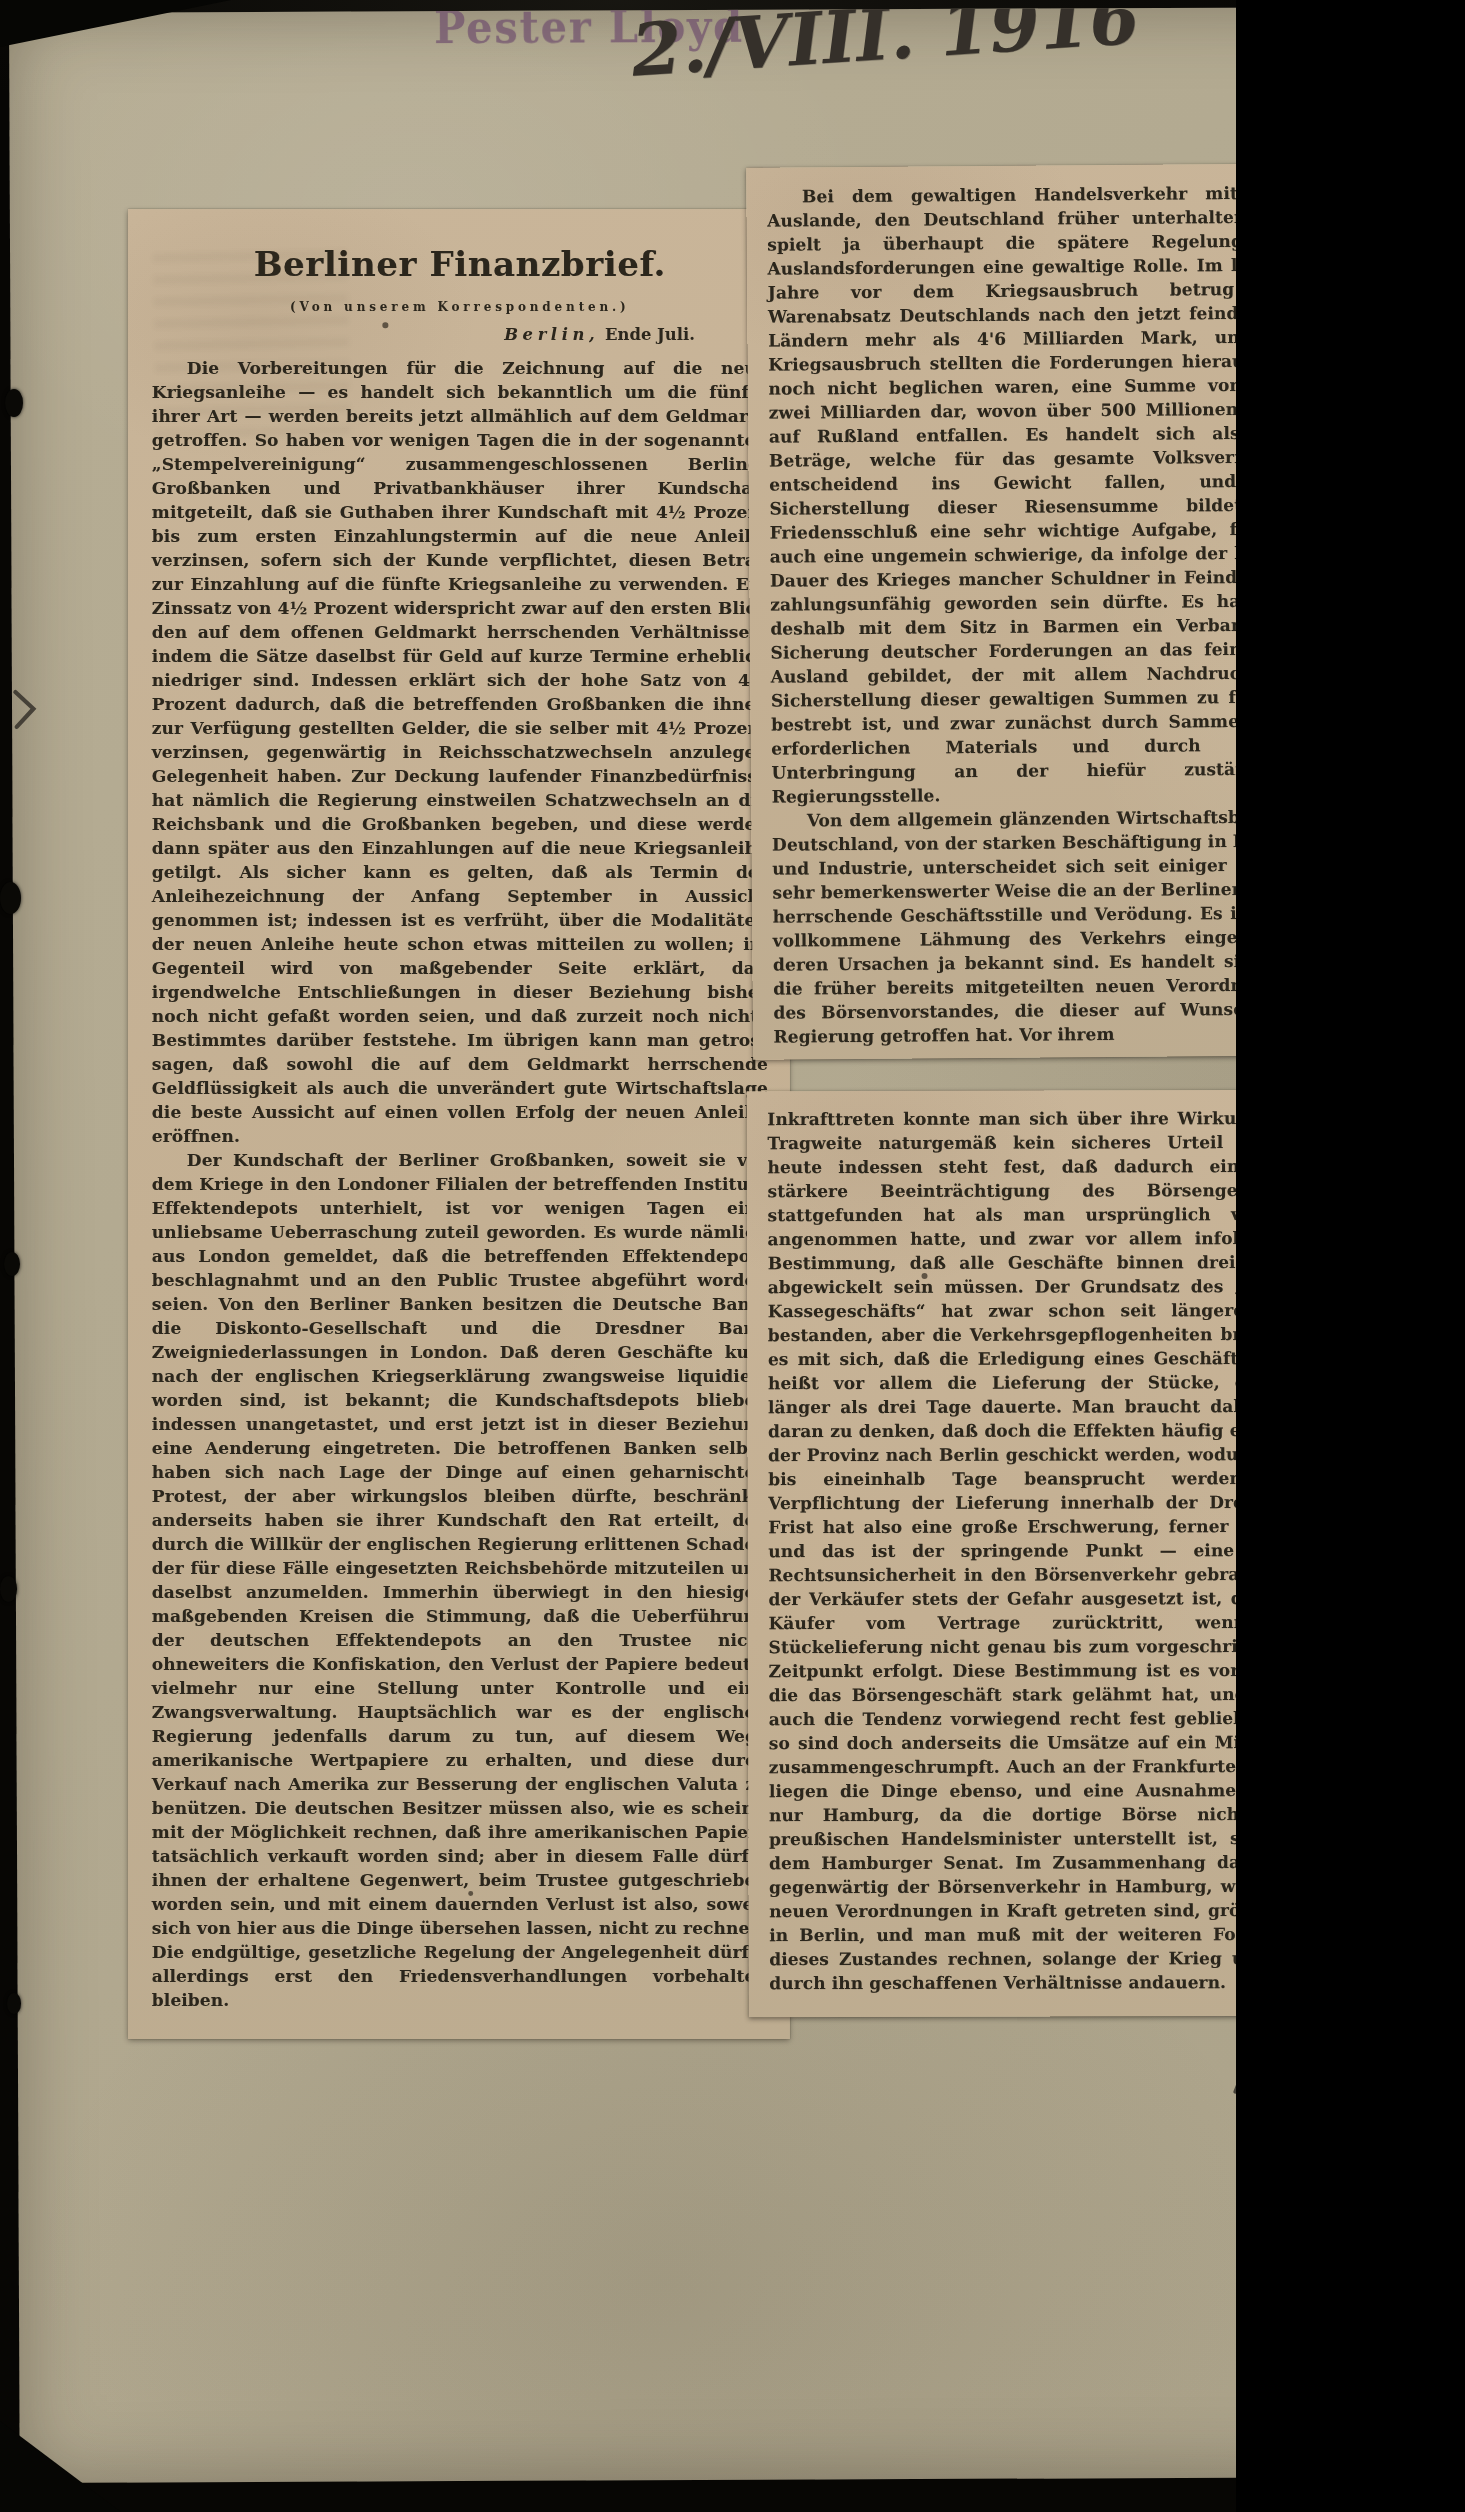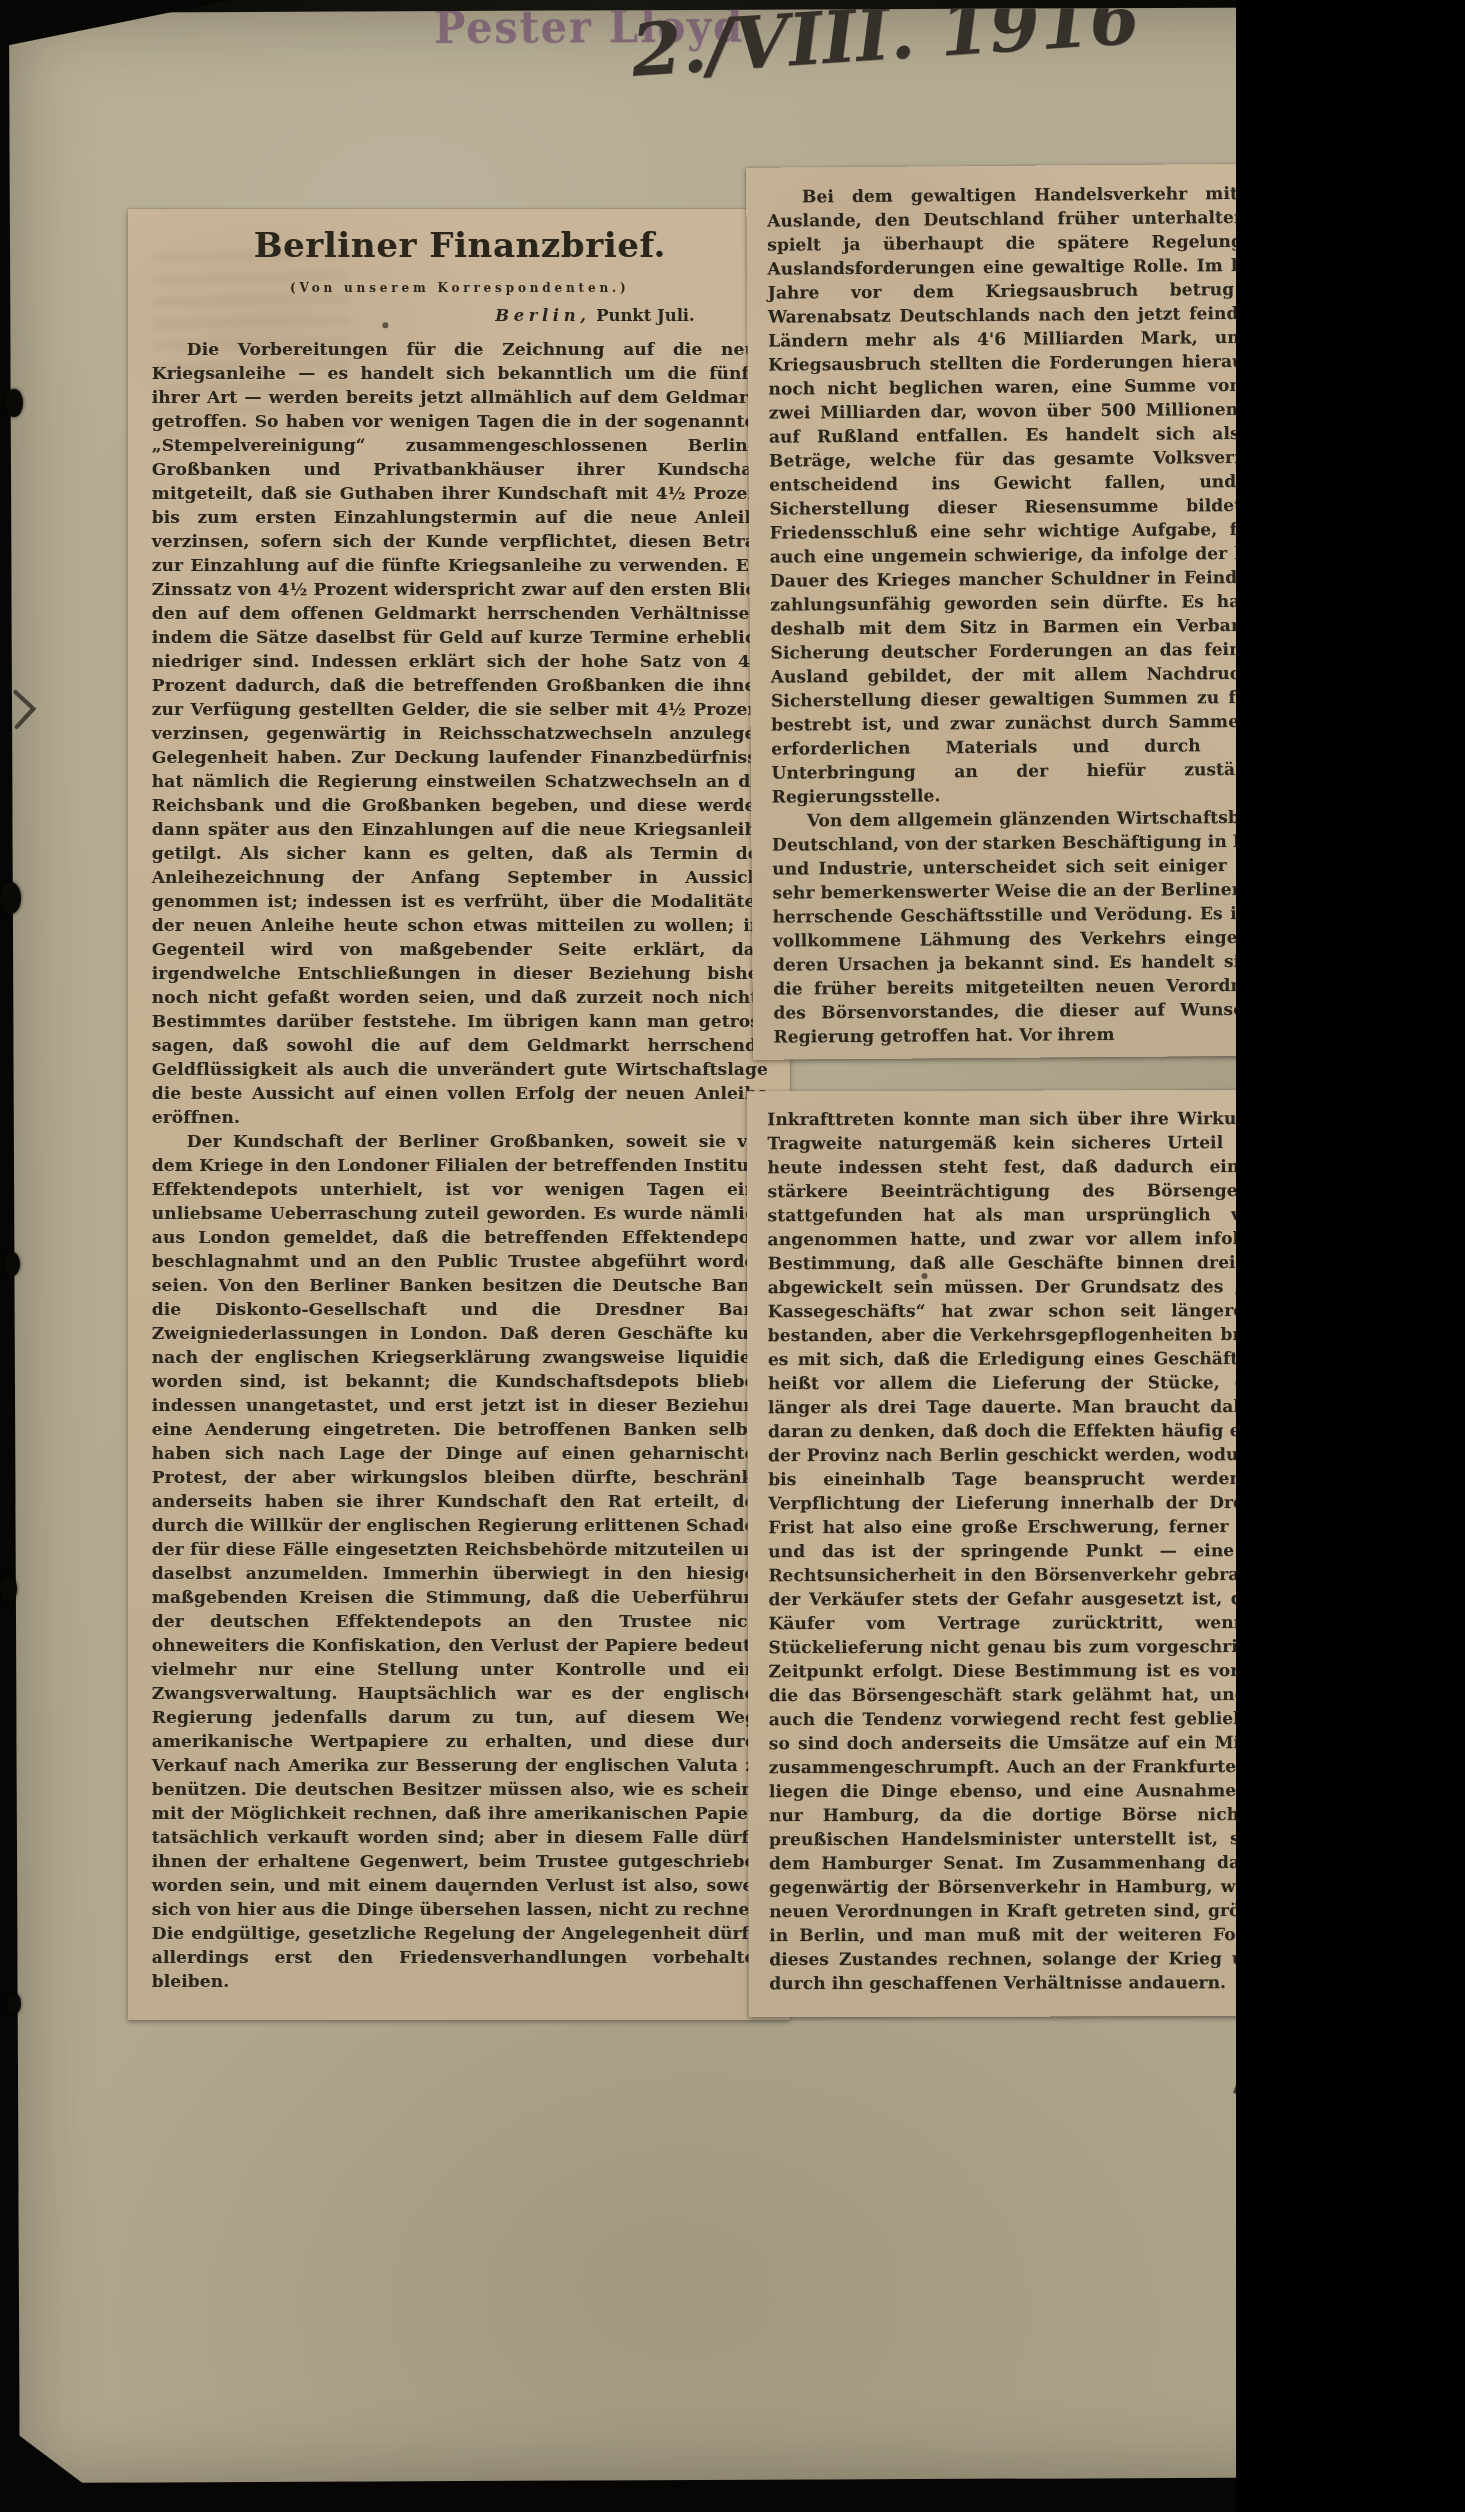--- a/index.html
+++ b/index.html
@@ -62,21 +62,21 @@
     box-shadow:0 1.8px 5.5px rgba(20,16,10,.45), 0 0 1.2px rgba(30,25,15,.4);
     color:#2b261c;
   }
   .clip p{
     margin:0;text-align:justify;font-size:17px;line-height:24px;
     font-weight:bold;letter-spacing:0.1px;
     text-shadow:0.2px 0.2px 0 rgba(43,38,28,.28);
     hyphens:auto;
   }
   .clip p.indent{text-indent:35px;}
-  .clip-left{left:114px;top:198px;width:616px;padding:12px 22px 27px 24px;transform:rotate(.25deg);}
+  .clip-left{left:114px;top:198px;width:616px;padding:31px 22px 27px 24px;transform:rotate(.25deg);}
   .clip-right1{left:738px;top:157px;width:530px;padding:17px 18px 11px 20.6px;transform:rotate(-.2deg);}
   .clip-right2{left:732px;top:1082px;width:539px;padding:16px 18px 22px 20.6px;transform:rotate(.12deg);}
   .art-title{
     text-align:center;font-size:34px;font-weight:bold;letter-spacing:0.6px;
     margin:3.6px 0 16px 0;text-shadow:0.4px 0.4px 0 rgba(43,38,28,.35);
   }
   .art-byline{
     text-align:center;font-size:12px;font-weight:bold;letter-spacing:.32em;
     margin:0 0 11px 0;white-space:nowrap;
   }
@@ -101,21 +101,21 @@
 
     <div class="stamp">Pester Lloyd</div>
     <div class="hand-date">2./VIII. 1916</div>
     <div class="pencil-149">149</div>
     <div class="pen-2">2</div>
 
     <div class="clip clip-left">
       <div class="ghost"></div>
       <div class="art-title">Berliner Finanzbrief.</div>
       <div class="art-byline">(Von unserem Korrespondenten.)</div>
-      <div class="art-dateline"><span class="city">Berlin,</span><span> Punkt Juli.</span></div>
+      <div class="art-dateline"><span class="city">Berlin,</span><span> Ende Juli.</span></div>
       <p class="indent" lang="de">Die Vorbereitungen für die Zeichnung auf die neue Kriegsanleihe — es handelt sich bekanntlich um die fünfte ihrer Art — werden bereits jetzt allmählich auf dem Geldmarkt getroffen. So haben vor wenigen Tagen die in der sogenannten „Stempelvereinigung“ zusammengeschlossenen Berliner Großbanken und Privatbankhäuser ihrer Kundschaft mitgeteilt, daß sie Guthaben ihrer Kundschaft mit 4½ Prozent bis zum ersten Einzahlungstermin auf die neue Anleihe verzinsen, sofern sich der Kunde verpflichtet, diesen Betrag zur Einzahlung auf die fünfte Kriegsanleihe zu verwenden. Ein Zinssatz von 4½ Prozent widerspricht zwar auf den ersten Blick den auf dem offenen Geldmarkt herrschenden Verhältnissen, indem die Sätze daselbst für Geld auf kurze Termine erheblich niedriger sind. Indessen erklärt sich der hohe Satz von 4½ Prozent dadurch, daß die betreffenden Großbanken die ihnen zur Verfügung gestellten Gelder, die sie selber mit 4½ Prozent verzinsen, gegenwärtig in Reichsschatzwechseln anzulegen Gelegenheit haben. Zur Deckung laufender Finanzbedürfnisse hat nämlich die Regierung einstweilen Schatzwechseln an die Reichsbank und die Großbanken begeben, und diese werden dann später aus den Einzahlungen auf die neue Kriegsanleihe getilgt. Als sicher kann es gelten, daß als Termin der Anleihezeichnung der Anfang September in Aussicht genommen ist; indessen ist es verfrüht, über die Modalitäten der neuen Anleihe heute schon etwas mitteilen zu wollen; im Gegenteil wird von maßgebender Seite erklärt, daß irgendwelche Entschließungen in dieser Beziehung bisher noch nicht gefaßt worden seien, und daß zurzeit noch nichts Bestimmtes darüber feststehe. Im übrigen kann man getrost sagen, daß sowohl die auf dem Geldmarkt herrschende Geldflüssigkeit als auch die unverändert gute Wirtschaftslage die beste Aussicht auf einen vollen Erfolg der neuen Anleihe eröffnen.</p>
       <p class="indent" lang="de">Der Kundschaft der Berliner Großbanken, soweit sie vor dem Kriege in den Londoner Filialen der betreffenden Institute Effektendepots unterhielt, ist vor wenigen Tagen eine unliebsame Ueberraschung zuteil geworden. Es wurde nämlich aus London gemeldet, daß die betreffenden Effektendepots beschlagnahmt und an den Public Trustee abgeführt worden seien. Von den Berliner Banken besitzen die Deutsche Bank, die Diskonto-Gesellschaft und die Dresdner Bank Zweigniederlassungen in London. Daß deren Geschäfte kurz nach der englischen Kriegserklärung zwangsweise liquidiert worden sind, ist bekannt; die Kundschaftsdepots blieben indessen unangetastet, und erst jetzt ist in dieser Beziehung eine Aenderung eingetreten. Die betroffenen Banken selber haben sich nach Lage der Dinge auf einen geharnischten Protest, der aber wirkungslos bleiben dürfte, beschränkt; anderseits haben sie ihrer Kundschaft den Rat erteilt, den durch die Willkür der englischen Regierung erlittenen Schaden der für diese Fälle eingesetzten Reichsbehörde mitzuteilen und daselbst anzumelden. Immerhin überwiegt in den hiesigen maßgebenden Kreisen die Stimmung, daß die Ueberführung der deutschen Effektendepots an den Trustee nicht ohneweiters die Konfiskation, den Verlust der Papiere bedeute, vielmehr nur eine Stellung unter Kontrolle und eine Zwangsverwaltung. Hauptsächlich war es der englischen Regierung jedenfalls darum zu tun, auf diesem Wege amerikanische Wertpapiere zu erhalten, und diese durch Verkauf nach Amerika zur Besserung der englischen Valuta zu benützen. Die deutschen Besitzer müssen also, wie es scheint, mit der Möglichkeit rechnen, daß ihre amerikanischen Papiere tatsächlich verkauft worden sind; aber in diesem Falle dürfte ihnen der erhaltene Gegenwert, beim Trustee gutgeschrieben worden sein, und mit einem dauernden Verlust ist also, soweit sich von hier aus die Dinge übersehen lassen, nicht zu rechnen. Die endgültige, gesetzliche Regelung der Angelegenheit dürfte allerdings erst den Friedensverhandlungen vorbehalten bleiben.</p>
     </div>
 
     <div class="clip clip-right1">
       <p class="indent" lang="de">Bei dem gewaltigen Handelsverkehr mit dem Auslande, den Deutschland früher unterhalten hat, spielt ja überhaupt die spätere Regelung der Auslandsforderungen eine gewaltige Rolle. Im letzten Jahre vor dem Kriegsausbruch betrug der Warenabsatz Deutschlands nach den jetzt feindlichen Ländern mehr als 4'6 Milliarden Mark, und bei Kriegsausbruch stellten die Forderungen hieraus, die noch nicht beglichen waren, eine Summe von etwa zwei Milliarden dar, wovon über 500 Millionen Mark auf Rußland entfallen. Es handelt sich also um Beträge, welche für das gesamte Volksvermögen entscheidend ins Gewicht fallen, und die Sicherstellung dieser Riesensumme bildet bei Friedensschluß eine sehr wichtige Aufgabe, freilich auch eine ungemein schwierige, da infolge der langen Dauer des Krieges mancher Schuldner in Feindesland zahlungsunfähig geworden sein dürfte. Es hat sich deshalb mit dem Sitz in Barmen ein Verband zur Sicherung deutscher Forderungen an das feindliche Ausland gebildet, der mit allem Nachdruck die Sicherstellung dieser gewaltigen Summen zu fördern bestrebt ist, und zwar zunächst durch Sammeln des erforderlichen Materials und durch dessen Unterbringung an der hiefür zuständigen Regierungsstelle.</p>
       <p class="indent" lang="de">Von dem allgemein glänzenden Wirtschaftsbilde in Deutschland, von der starken Beschäftigung in Handel und Industrie, unterscheidet sich seit einiger Zeit in sehr bemerkenswerter Weise die an der Berliner Börse herrschende Geschäftsstille und Verödung. Es ist eine vollkommene Lähmung des Verkehrs eingetreten, deren Ursachen ja bekannt sind. Es handelt sich um die früher bereits mitgeteilten neuen Verordnungen des Börsenvorstandes, die dieser auf Wunsch der Regierung getroffen hat. Vor ihrem</p>
     </div>
 
     <div class="clip clip-right2">

